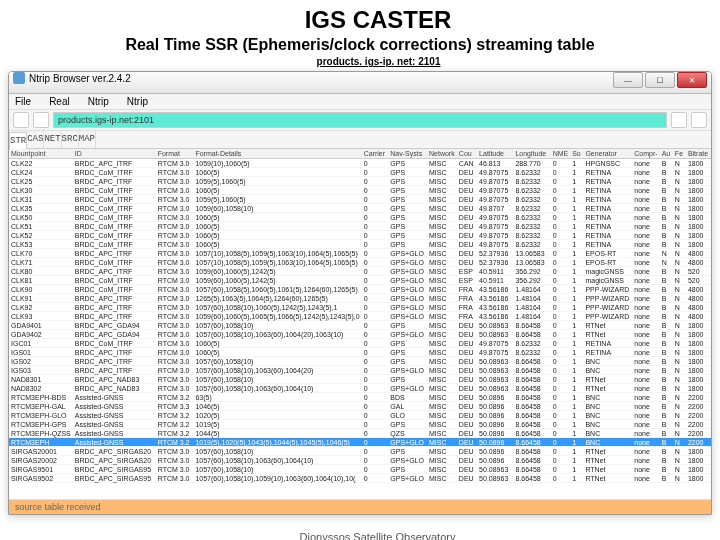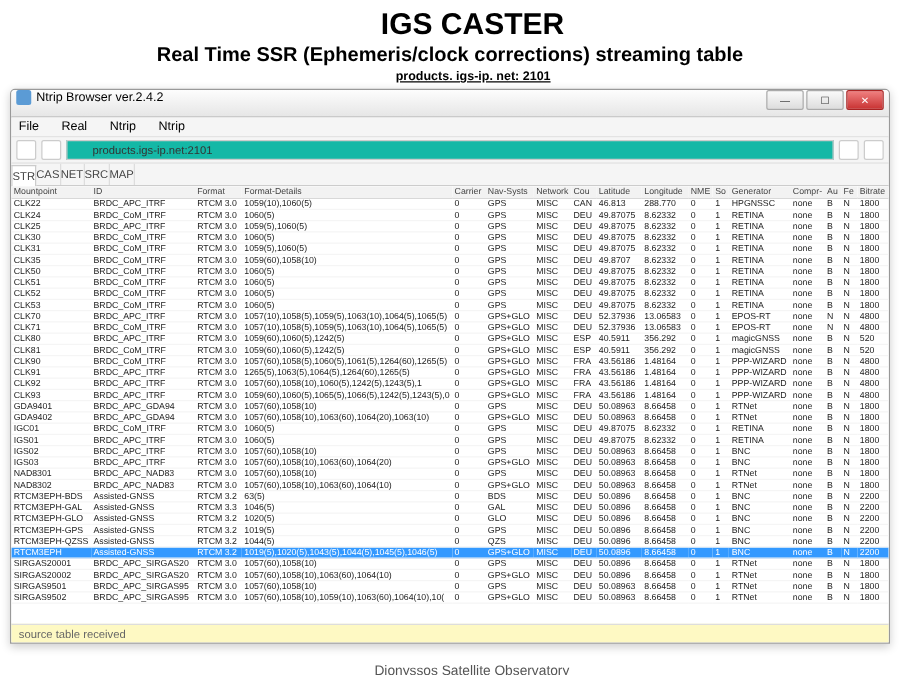--- a/index.html
+++ b/index.html
@@ -11,30 +11,30 @@
   .titlebar { display:flex; align-items:flex-start; justify-content:space-between; height:22px; background: linear-gradient(#fdfdfd,#e6e6e6); border-bottom:1px solid #bbb; padding:0 4px; font-size:10px; }
   .titlebar .left { display:flex; align-items:center; gap:4px;}
   .app-icon { width:12px;height:12px;background:#5b9bd5;border-radius:2px;}
   .win-btns { display:flex; gap:2px;}
   .win-btn { width:30px;height:16px;border:1px solid #aaa;border-radius:2px;background:linear-gradient(#fafafa,#ddd);display:flex;align-items:center;justify-content:center;font-size:8px;color:#333;}
   .win-btn.close{background:linear-gradient(#f08080,#c93434);color:#fff;border-color:#a22;}
   .menubar{display:flex;gap:18px;padding:2px 6px;font-size:10px;background:#f5f5f5;border-bottom:1px solid #ddd;}
   .menubar span{cursor:default;}
   .toolbar{display:flex;align-items:center;gap:4px;padding:2px 4px;background:#f5f5f5;border-bottom:1px solid #ddd;font-size:10px;}
   .tb-btn{width:16px;height:16px;border:1px solid #ccc;border-radius:2px;background:#fff;}
-  .urlbar{flex:1;height:16px;border:1px solid #ccc;background:#14b8a6;padding:0 20px;font-size:9px;line-height:14px;color:#333;}
+  .urlbar{flex:1;height:16px;border:1px solid #ccc;background:#5eead4;padding:0 4px;font-size:9px;line-height:14px;color:#333;}
   .tabs{display:flex;gap:0;background:#f5f5f5;border-bottom:1px solid #ccc;font-size:9px;}
-  .tab{padding:3px 0;border-right:1px solid #ddd;color:#444;}
+  .tab{padding:3px 0;border-right:1px solid #ddd;color:#444;font-family:Liberation Mono, monospace;}
   .tab.active{background:#fff;border-top:1px solid #ccc;border-left:1px solid #ccc;border-right:1px solid #ccc;position:relative;top:1px;}
   .grid-wrap{height:350px;overflow:hidden;background:#fff;}
   table{border-collapse:collapse;width:100%;font-size:7px;color:#222;}
   th{background:#f2f2f2;border-bottom:1px solid #ccc;padding:1px 2px;text-align:left;font-weight:400;color:#444;position:sticky;top:0;white-space:nowrap;}
   td{padding:0.5px 2px;white-space:nowrap;border-bottom:1px solid #f5f5f5;}
   tr.sel td{background:#3399ff;color:#fff;}
-  .statusbar{font-size:9px;padding:2px 6px;background:#fef9c3;border-top:1px solid #ddd;color:#666;}
+  .statusbar{font-size:9px;padding:2px 6px;background:#fdba74;border-top:1px solid #ddd;color:#666;}
   .footer{text-align:center;font-size:11px;color:#555;margin-top:16px;padding-left:35px;}
   .col-mount{width:54px;}
   .col-id{width:86px;}
   .col-fmt{width:40px;}
   .col-det{width:150px;}
   .col-car{width:28px;}
   .col-nav{width:40px;}
   .col-net{width:30px;}
   .col-cou{width:22px;}
   .col-lat{width:40px;}

